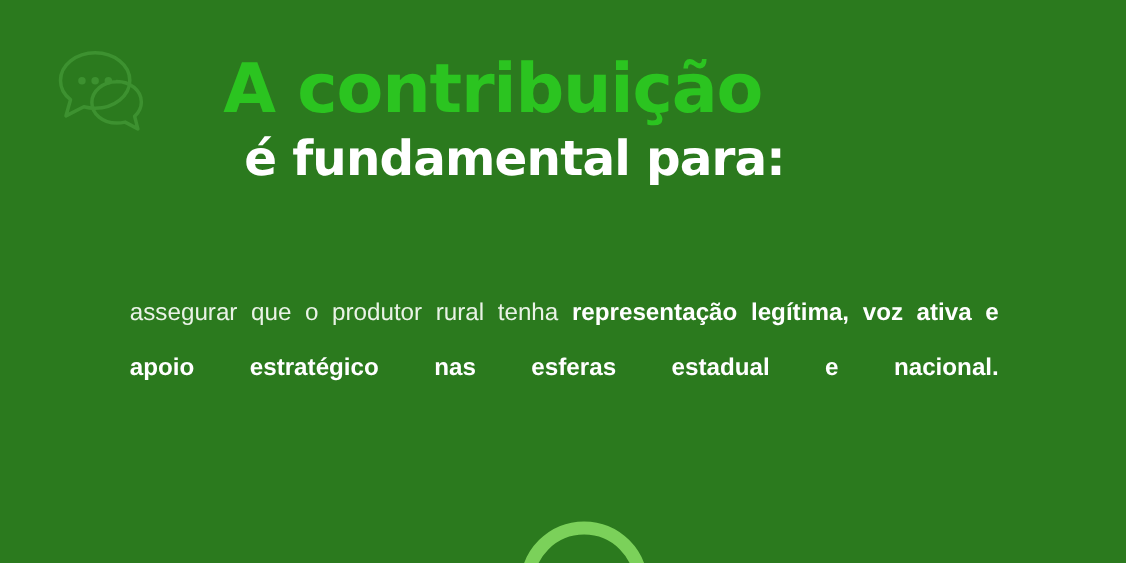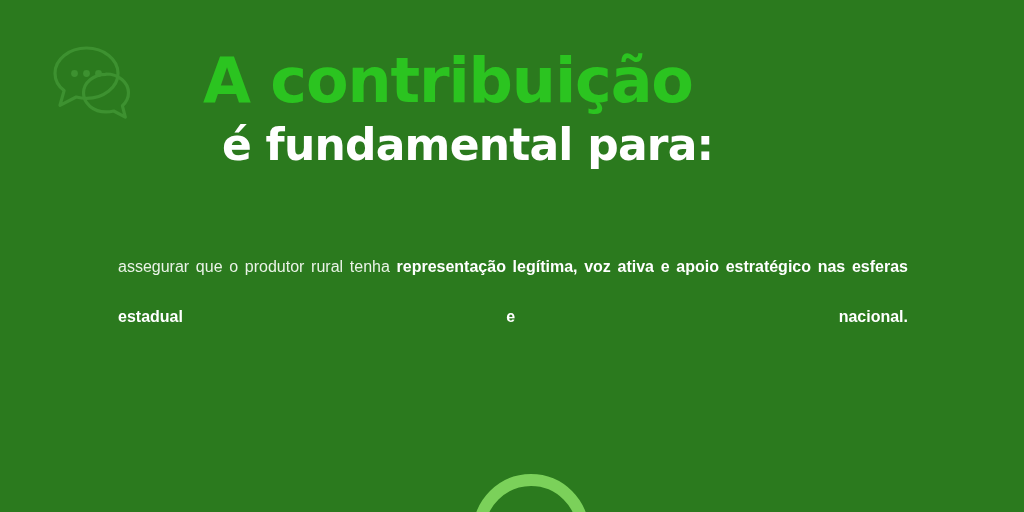--- a/index.html
+++ b/index.html
@@ -66,26 +66,26 @@
     line-height: 54px;
     color: #ffffff;
     margin-top: 2px;
     margin-left: 19px;
   }
 
   
   .body-copy {
     position: absolute;
     left: 118px;
-    top: 226px;
+    top: 237px;
     width: 790px;
     text-align: justify;
     text-justify: inter-word;
     color: #f2f7f0;
-    font-size: 16px;
+    font-size: 22px;
     line-height: 50px;
   }
 
   .body-copy .lead {
     font-weight: 300;
     color: #eaf3e7;
   }
 
   .body-copy .emph {
     font-weight: 700;

